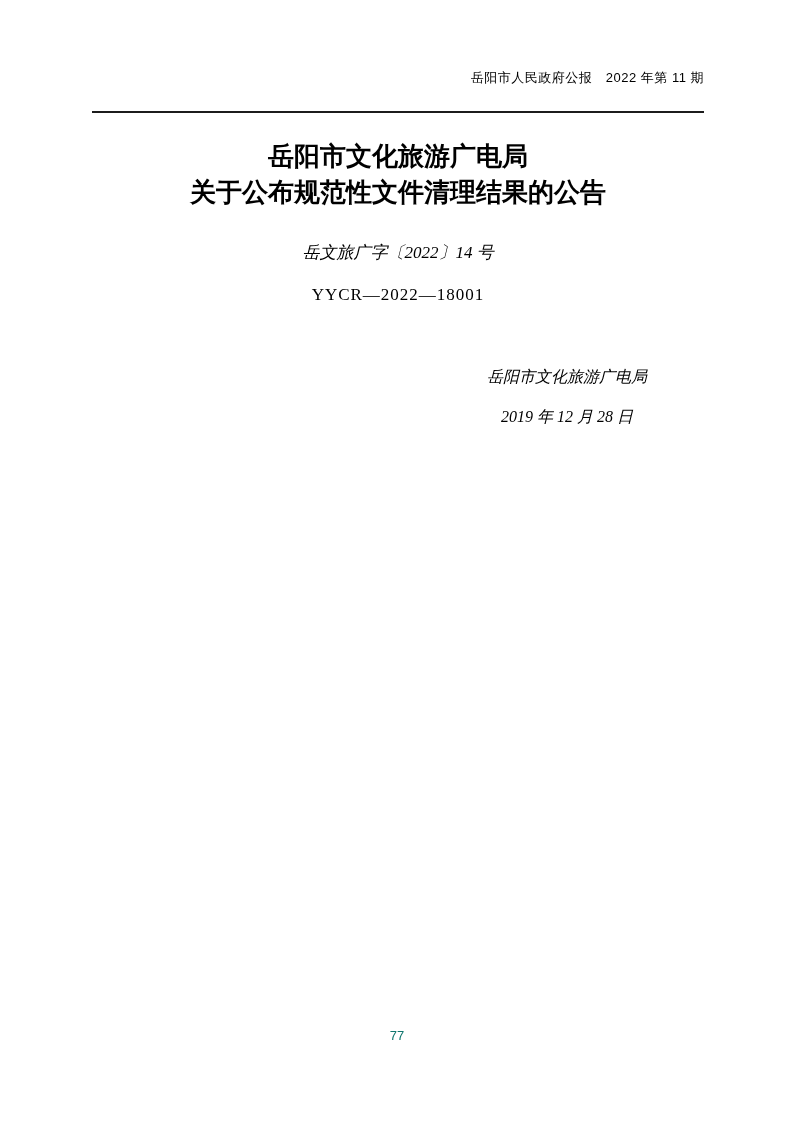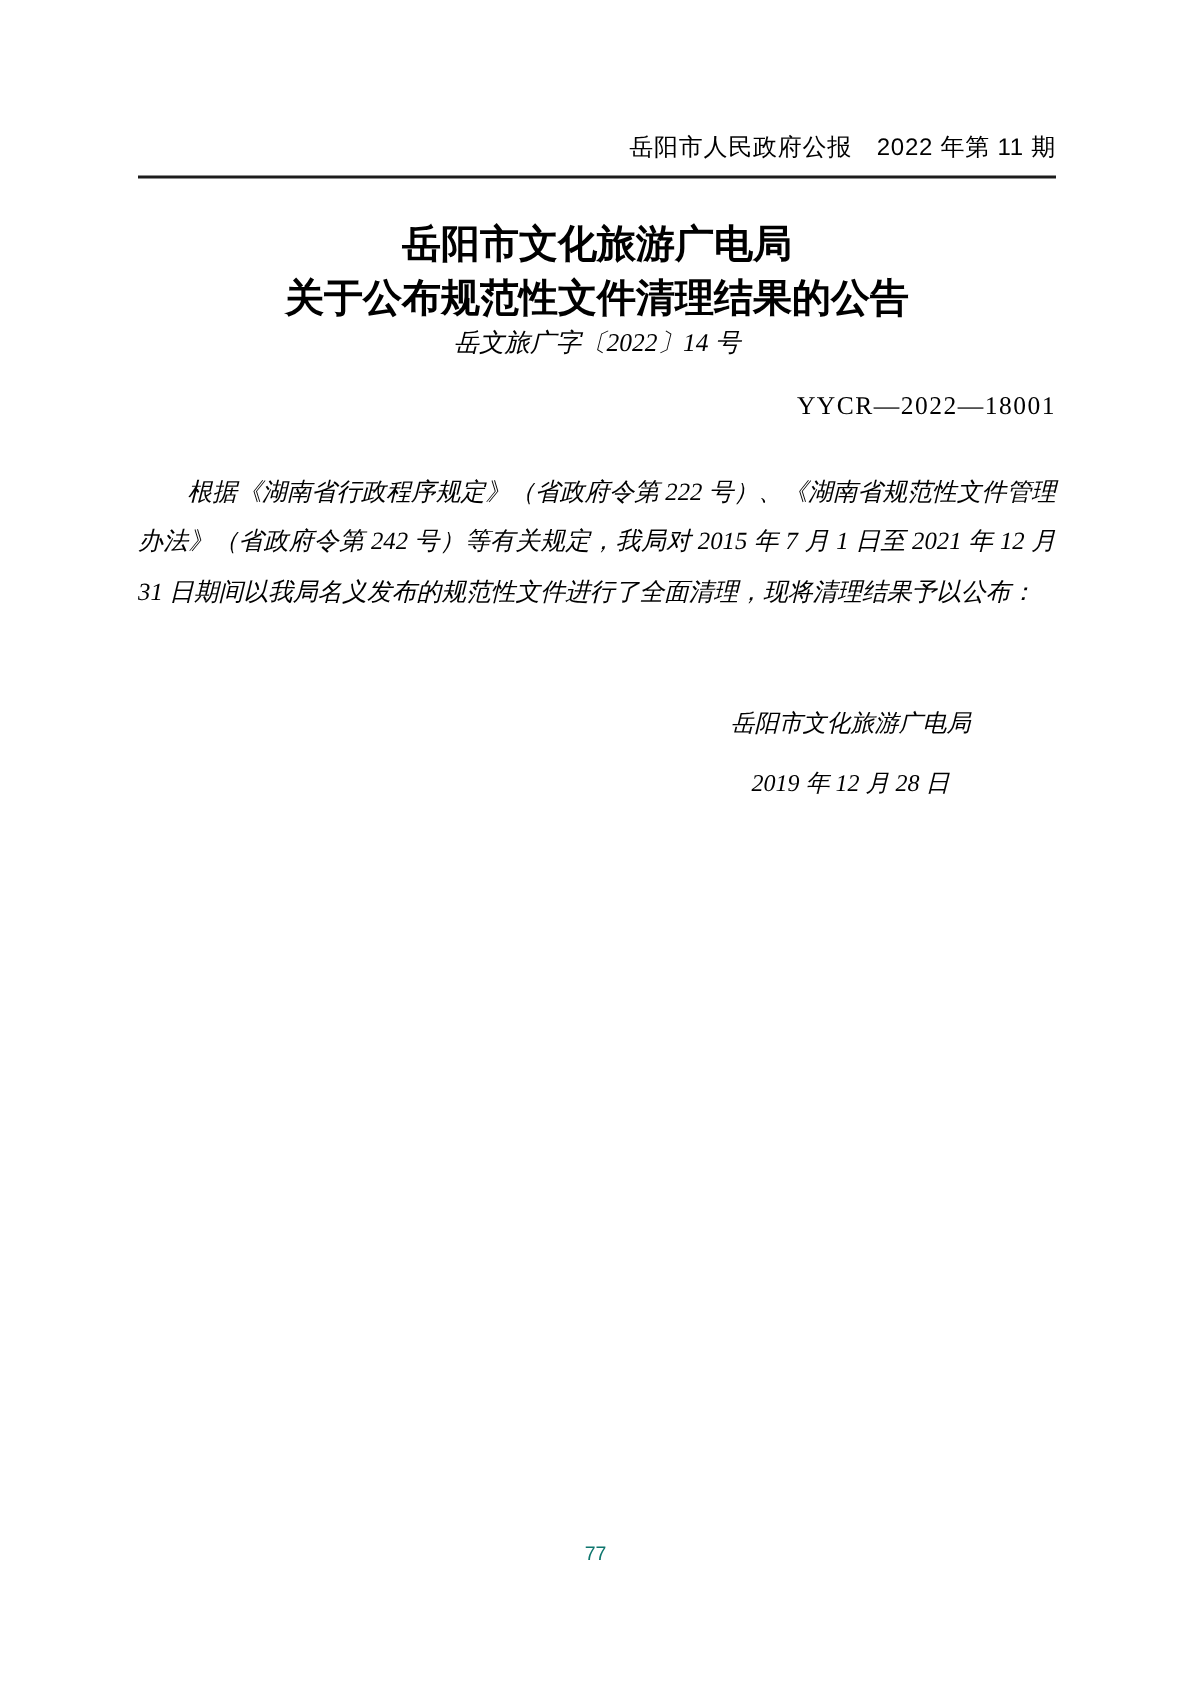--- a/index.html
+++ b/index.html
@@ -14,44 +14,45 @@
     color: #000000;
     overflow: hidden;
   }
   .content {
     position: absolute;
     left: 92px;
     right: 90px;
     top: 0;
   }
   .masthead {
-    margin-top: 88px;
+    margin-top: 69px;
     text-align: right;
     font-family: "Liberation Sans", "DejaVu Sans", sans-serif;
-    font-size: 16px;
+    font-size: 13px;
     letter-spacing: 0.5px;
-    padding-bottom: 8px;
+    padding-bottom: 24px;
     border-bottom: 2px solid #1c1c1c;
   }
   .title-block {
     margin-top: 26px;
     text-align: center;
     font-weight: bold;
     font-size: 26px;
     line-height: 36px;
     font-family: "Liberation Serif", "DejaVu Serif", serif;
   }
   .doc-number {
+    margin-top: 30px;
     text-align: center;
     font-size: 17px;
     font-style: italic;
   }
   .archive-number {
     margin-top: 21px;
-    text-align: right;
+    text-align: center;
     font-size: 17px;
     letter-spacing: 1px;
     font-style: normal;
   }
   .body-text {
     margin-top: 30px;
     font-size: 16.5px;
     line-height: 33.4px;
     text-align: justify;
     font-style: italic;
@@ -90,21 +91,20 @@
     <div class="title-block">
       <div>岳阳市文化旅游广电局</div>
       <div>关于公布规范性文件清理结果的公告</div>
     </div>
 
     <div class="doc-number">岳文旅广字〔2022〕14 号</div>
 
     <div class="archive-number">YYCR—2022—18001</div>
 
     <div class="body-text">
-      <p>根据《湖南省行政程序规定》（省政府令第 222 号）、《湖南省规范性文件管理办法》（省政府令第 242 号）等有关规定，我局对 2015 年 7 月 1 日至 2021 年 12 月 31 日期间以我局名义发布的规范性文件进行了全面清理，现将清理结果予以公布：</p>
     </div>
 
     <div class="signature">
       <div class="sig-inner">
         <div>岳阳市文化旅游广电局</div>
         <div>2019 年 12 月 28 日</div>
       </div>
     </div>
 
   </div>

